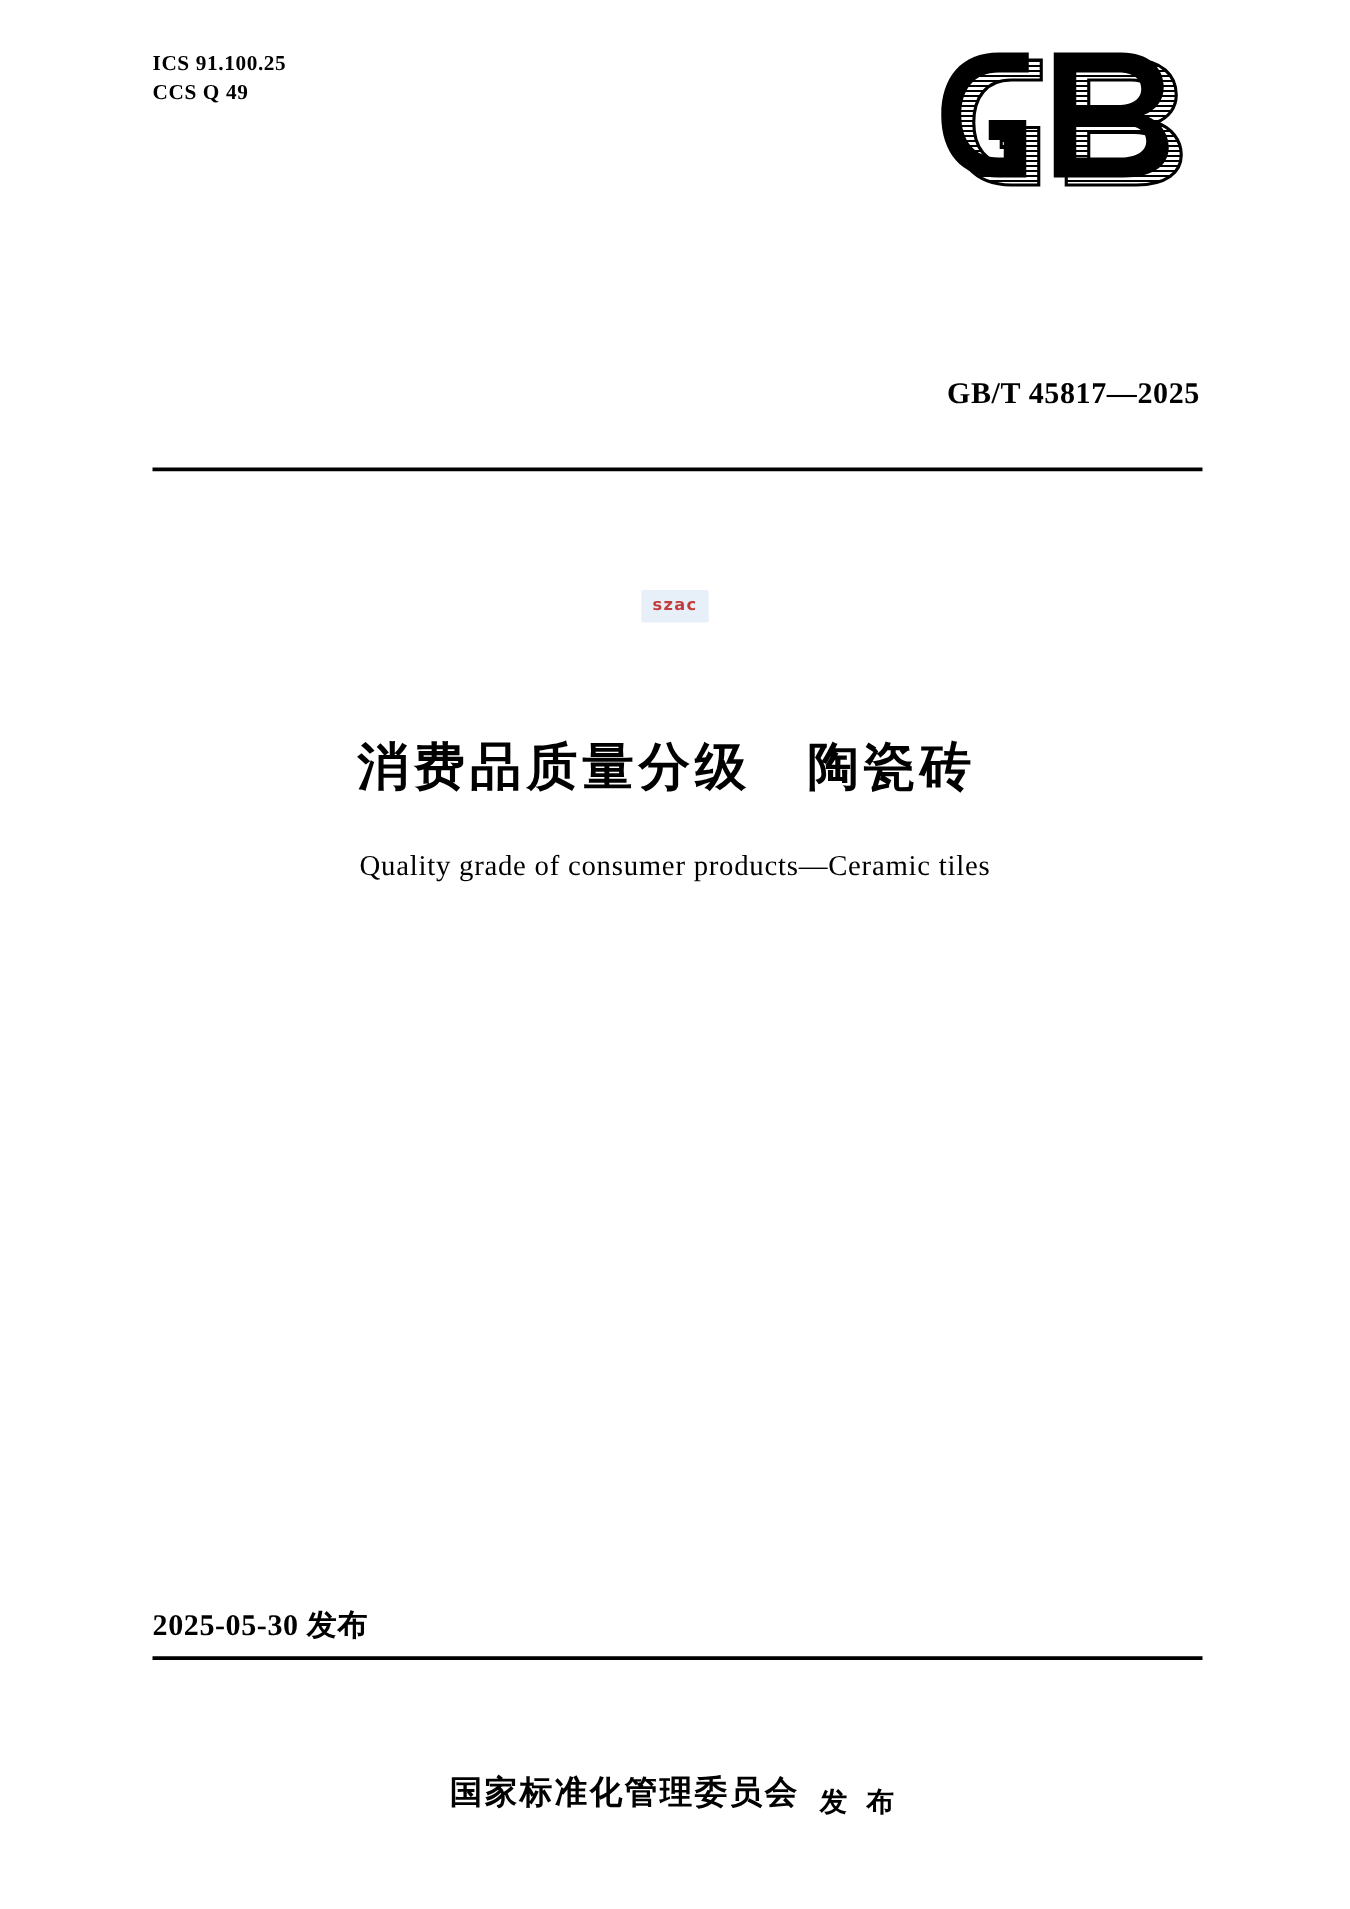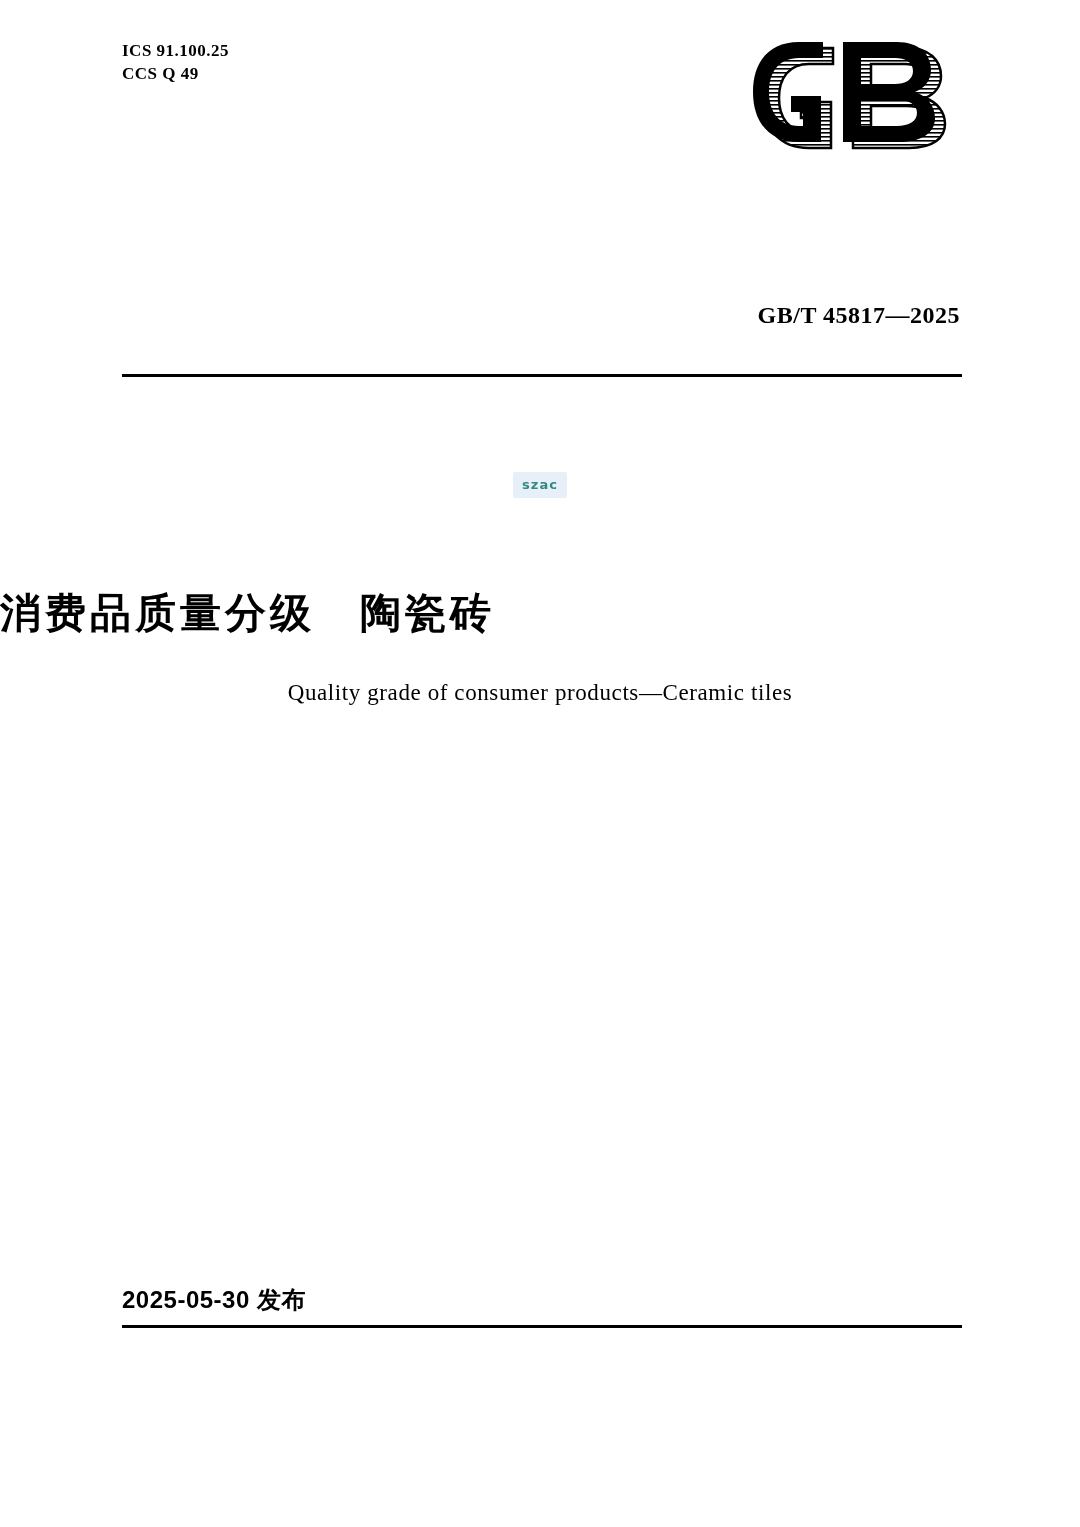--- a/index.html
+++ b/index.html
@@ -7,21 +7,21 @@
     padding: 0;
     background: #ffffff;
   }
   body {
     font-family: "Liberation Serif", serif;
     color: #000000;
   }
   .page {
     position: relative;
     width: 1080px;
-    height: 1328px;
+    height: 1527px;
     margin: 0 auto;
     background: #ffffff;
     overflow: hidden;
   }
 
   
   .codes {
     position: absolute;
     left: 122px;
     top: 40px;
@@ -91,29 +91,30 @@
     font-size: 13px;
     font-weight: bold;
     letter-spacing: 1px;
     opacity: 0.85;
   }
   .watermark .wm-box {
     display: inline-block;
     background: #e3edf8;
     padding: 5px 9px 6px 9px;
     border-radius: 2px;
-    color: #0f766e;
+    color: #b91c1c;
   }
 
   
   .doc-title-cn {
     position: absolute;
     left: 0;
     right: 13px;
     top: 586px;
+    text-align: center;
     font-family: "DejaVu Sans", "Liberation Sans", sans-serif;
     font-weight: bold;
     font-size: 41px;
     letter-spacing: 4px;
     white-space: pre;
   }
 
   
   .doc-title-en {
     position: absolute;
@@ -125,21 +126,21 @@
     font-weight: normal;
     font-size: 23px;
     letter-spacing: 0.6px;
   }
 
   
   .date-issue {
     position: absolute;
     left: 122px;
     top: 1284px;
-    font-family: Liberation Sans, sans-serif;
+    font-family: Liberation Serif, serif;
     font-size: 24px;
     font-weight: bold;
     letter-spacing: 0.5px;
   }
   .date-impl {
     position: absolute;
     right: 118px;
     top: 1284px;
     font-family: "DejaVu Sans", "Liberation Sans", sans-serif;
     font-size: 24px;

